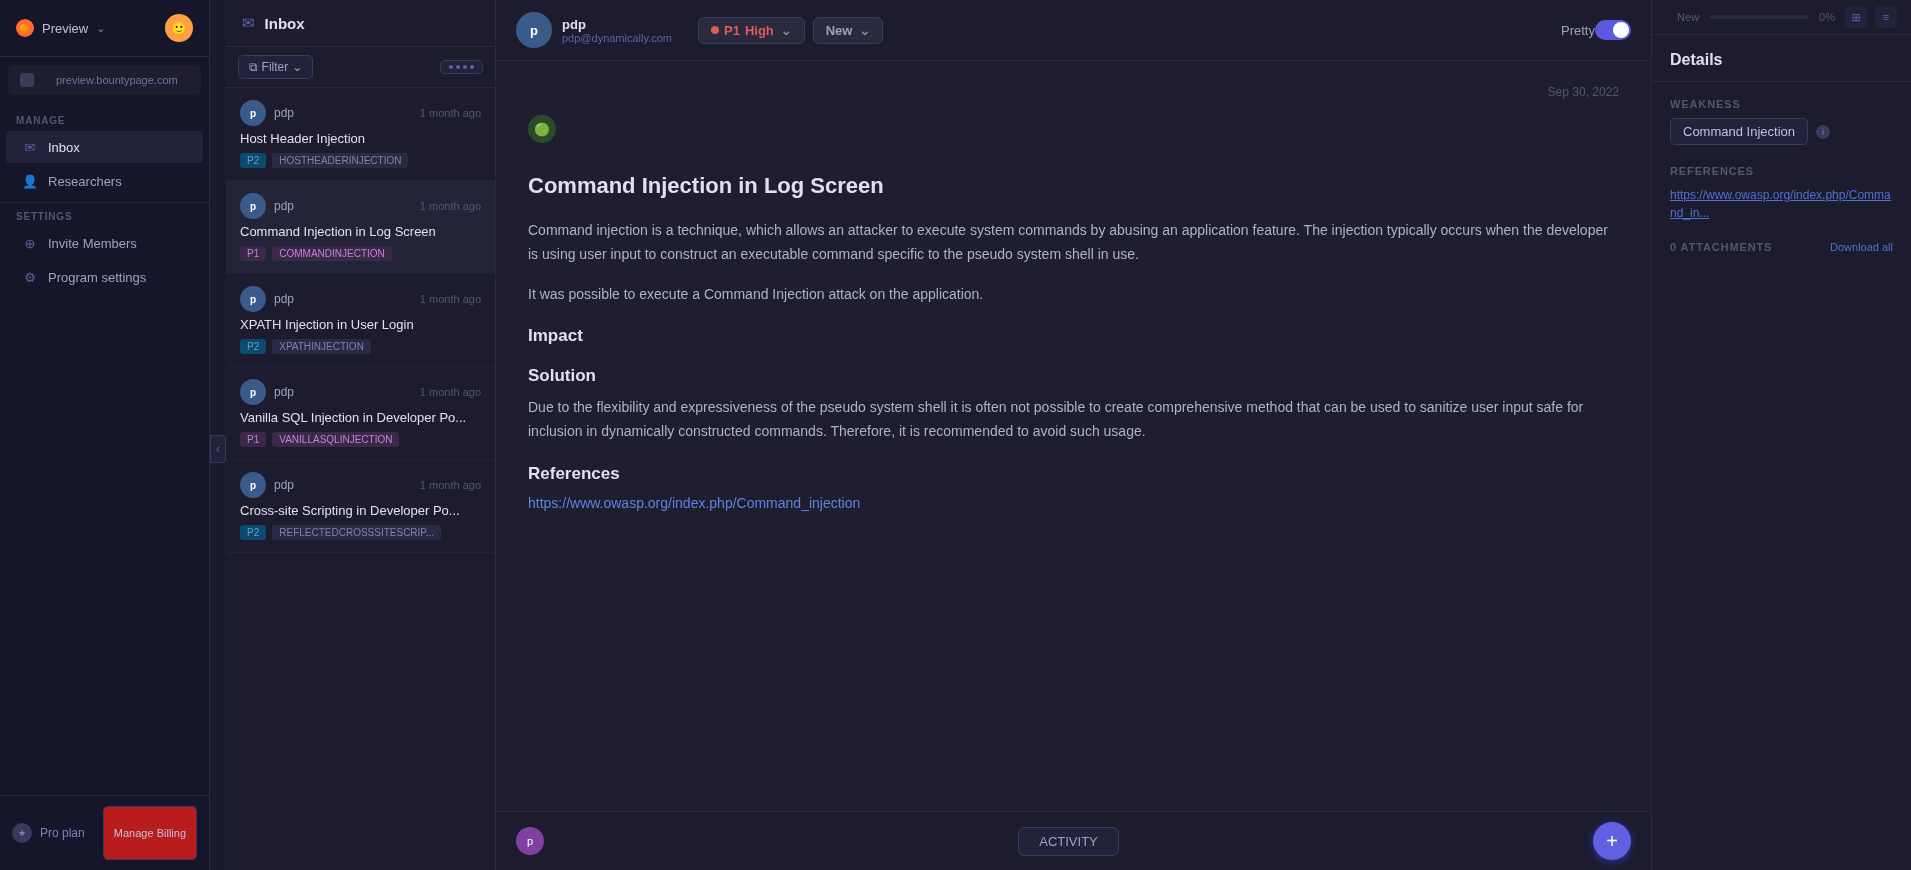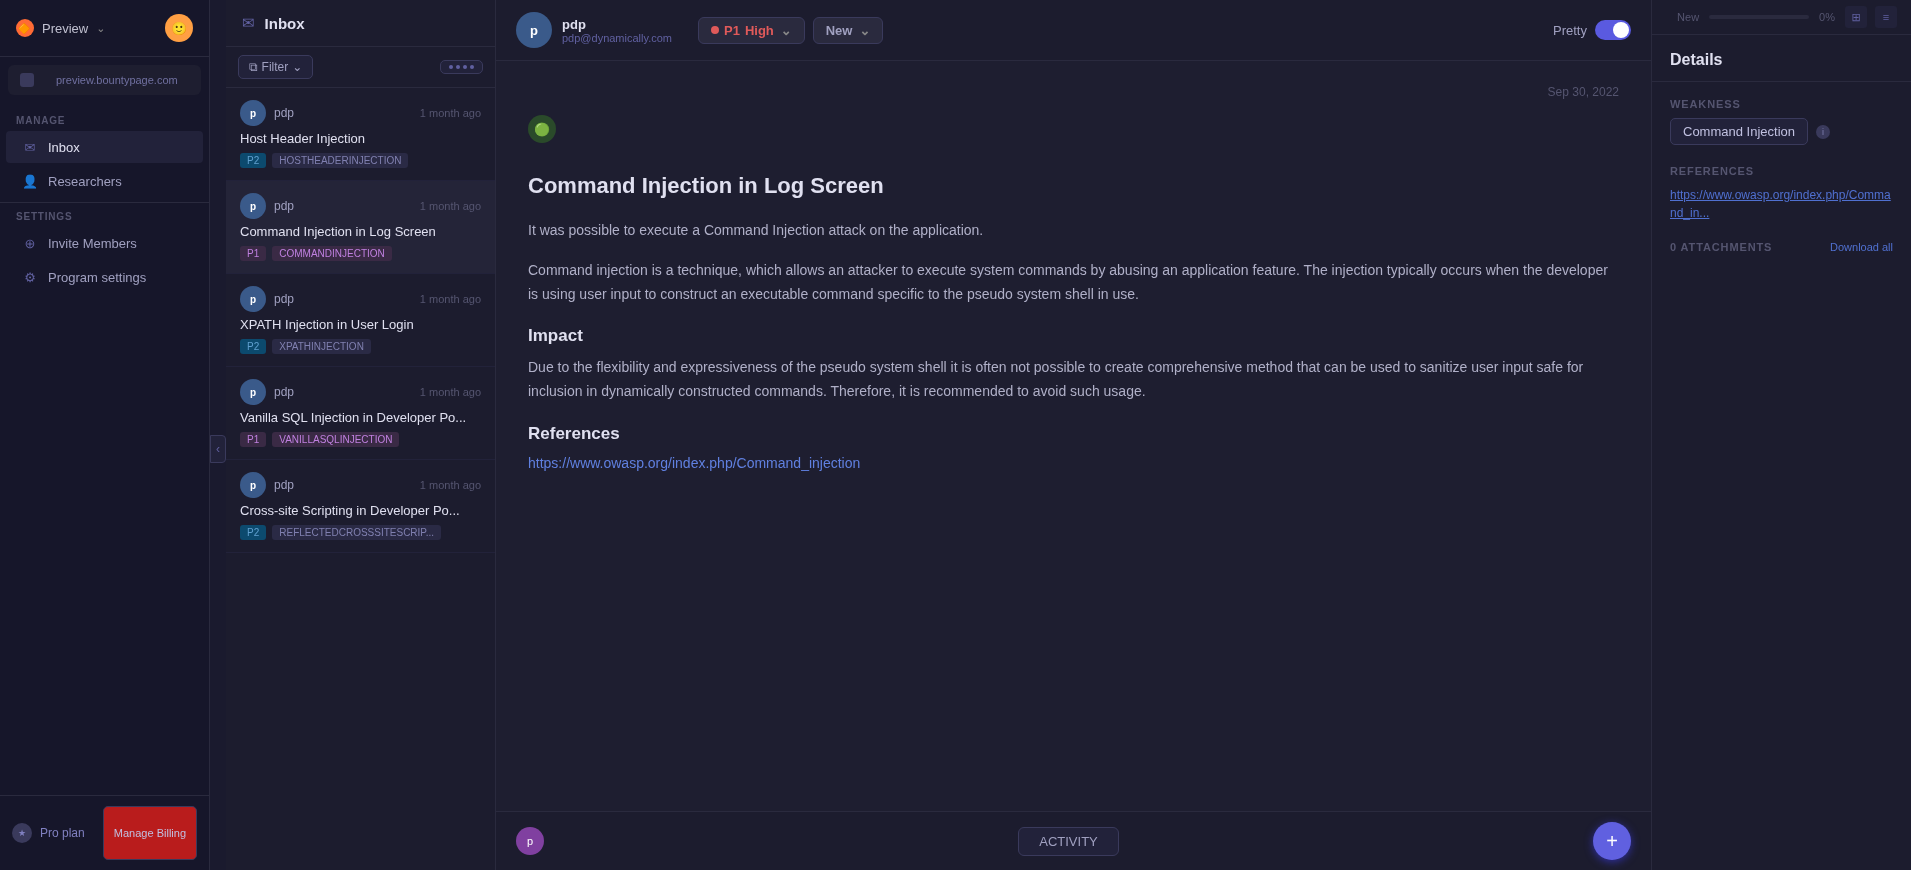--- a/index.html
+++ b/index.html
@@ -220,21 +220,21 @@
     }
     .severity-dot { width: 8px; height: 8px; background: #e05a5a; border-radius: 50%; }
     .status-badge {
       display: flex; align-items: center; gap: 5px;
       background: #2a2a3e; border: 1px solid #3a3a5c;
       padding: 5px 12px; border-radius: 6px; cursor: pointer;
       font-size: 13px; font-weight: 600; color: #a0a0c0;
     }
     .pretty-toggle {
       margin-left: auto;
-      display: flex; align-items: center; gap: 8px;
+      display: flex; align-items: center; 
       font-size: 13px; color: #a0a0c0;
     }
     .toggle-switch {
       width: 36px; height: 20px; background: #5a5ae0; border-radius: 10px;
       position: relative; cursor: pointer;
     }
     .toggle-knob {
       width: 16px; height: 16px; background: #fff; border-radius: 50%;
       position: absolute; right: 2px; top: 2px;
     }
@@ -482,23 +482,24 @@
       </div>
     </div>
   </div>
 
   <div class="report-body">
     <div class="report-date">Sep 30, 2022</div>
     <div style="display:flex;align-items:center;gap:10px;margin-bottom:16px;">
       <div class="report-icon-dot">🟢</div>
     </div>
     <div class="report-title">Command Injection in Log Screen</div>
+    <p class="report-text">Command injection is a technique, which allows an attacker to execute system commands by abusing an application feature. The injection typically occurs when the developer is using user input to construct an executable command specific to the pseudo system shell in use.</p>
     <p class="report-text">It was possible to execute a Command Injection attack on the application.</p>
-    <p class="report-text">Command injection is a technique, which allows an attacker to execute system commands by abusing an application feature. The injection typically occurs when the developer is using user input to construct an executable command specific to the pseudo system shell in use.</p>
     <h3 class="report-section-title">Impact</h3>
+    <h3 class="report-section-title">Solution</h3>
     <p class="report-text">Due to the flexibility and expressiveness of the pseudo system shell it is often not possible to create comprehensive method that can be used to sanitize user input safe for inclusion in dynamically constructed commands. Therefore, it is recommended to avoid such usage.</p>
     <h3 class="report-section-title">References</h3>
     <a class="report-link" href="#">https://www.owasp.org/index.php/Command_injection</a>
   </div>
 
   <div class="bottom-bar">
     <div class="bottom-avatar">p</div>
     <button class="activity-btn">ACTIVITY</button>
     <div class="fab-button">+</div>
   </div>

